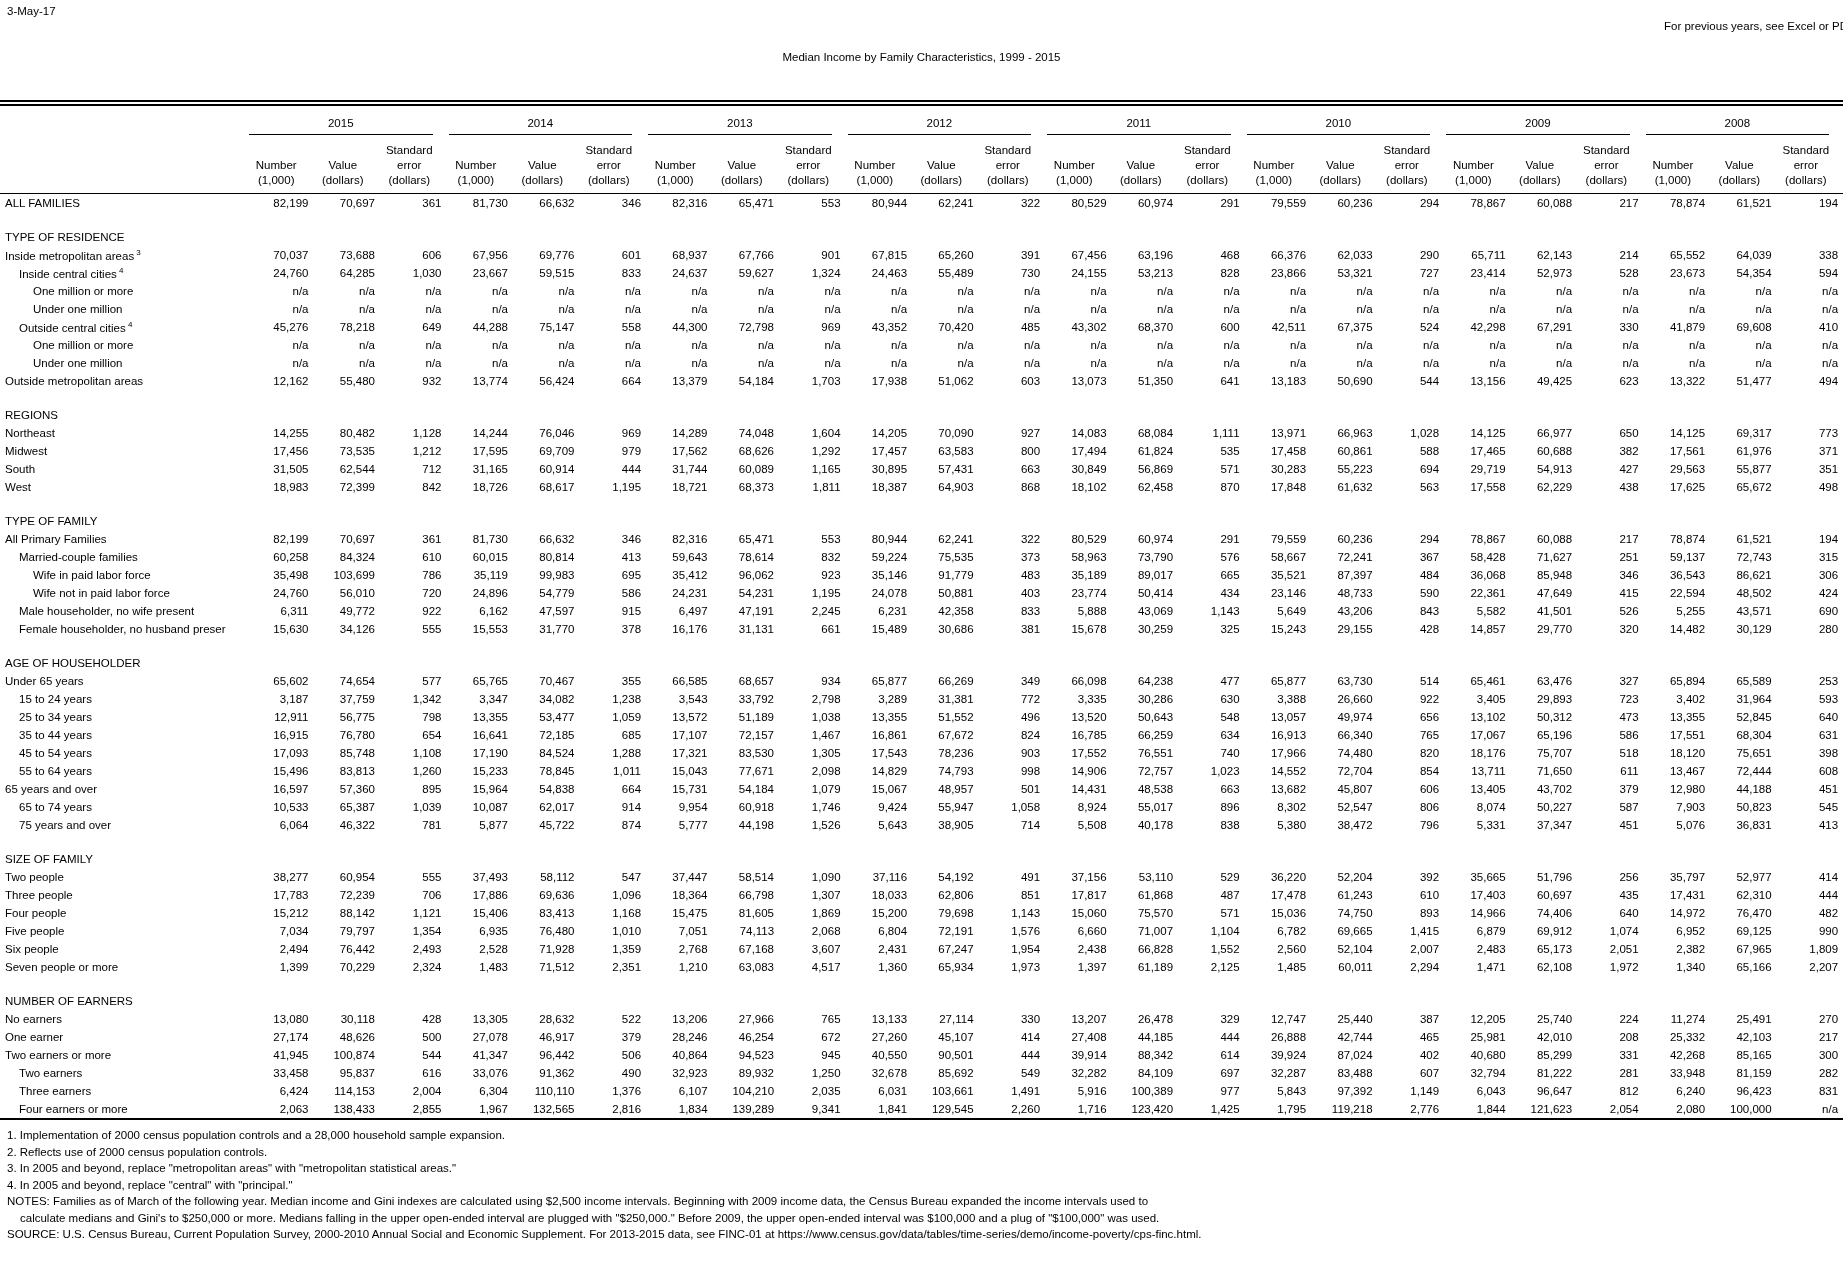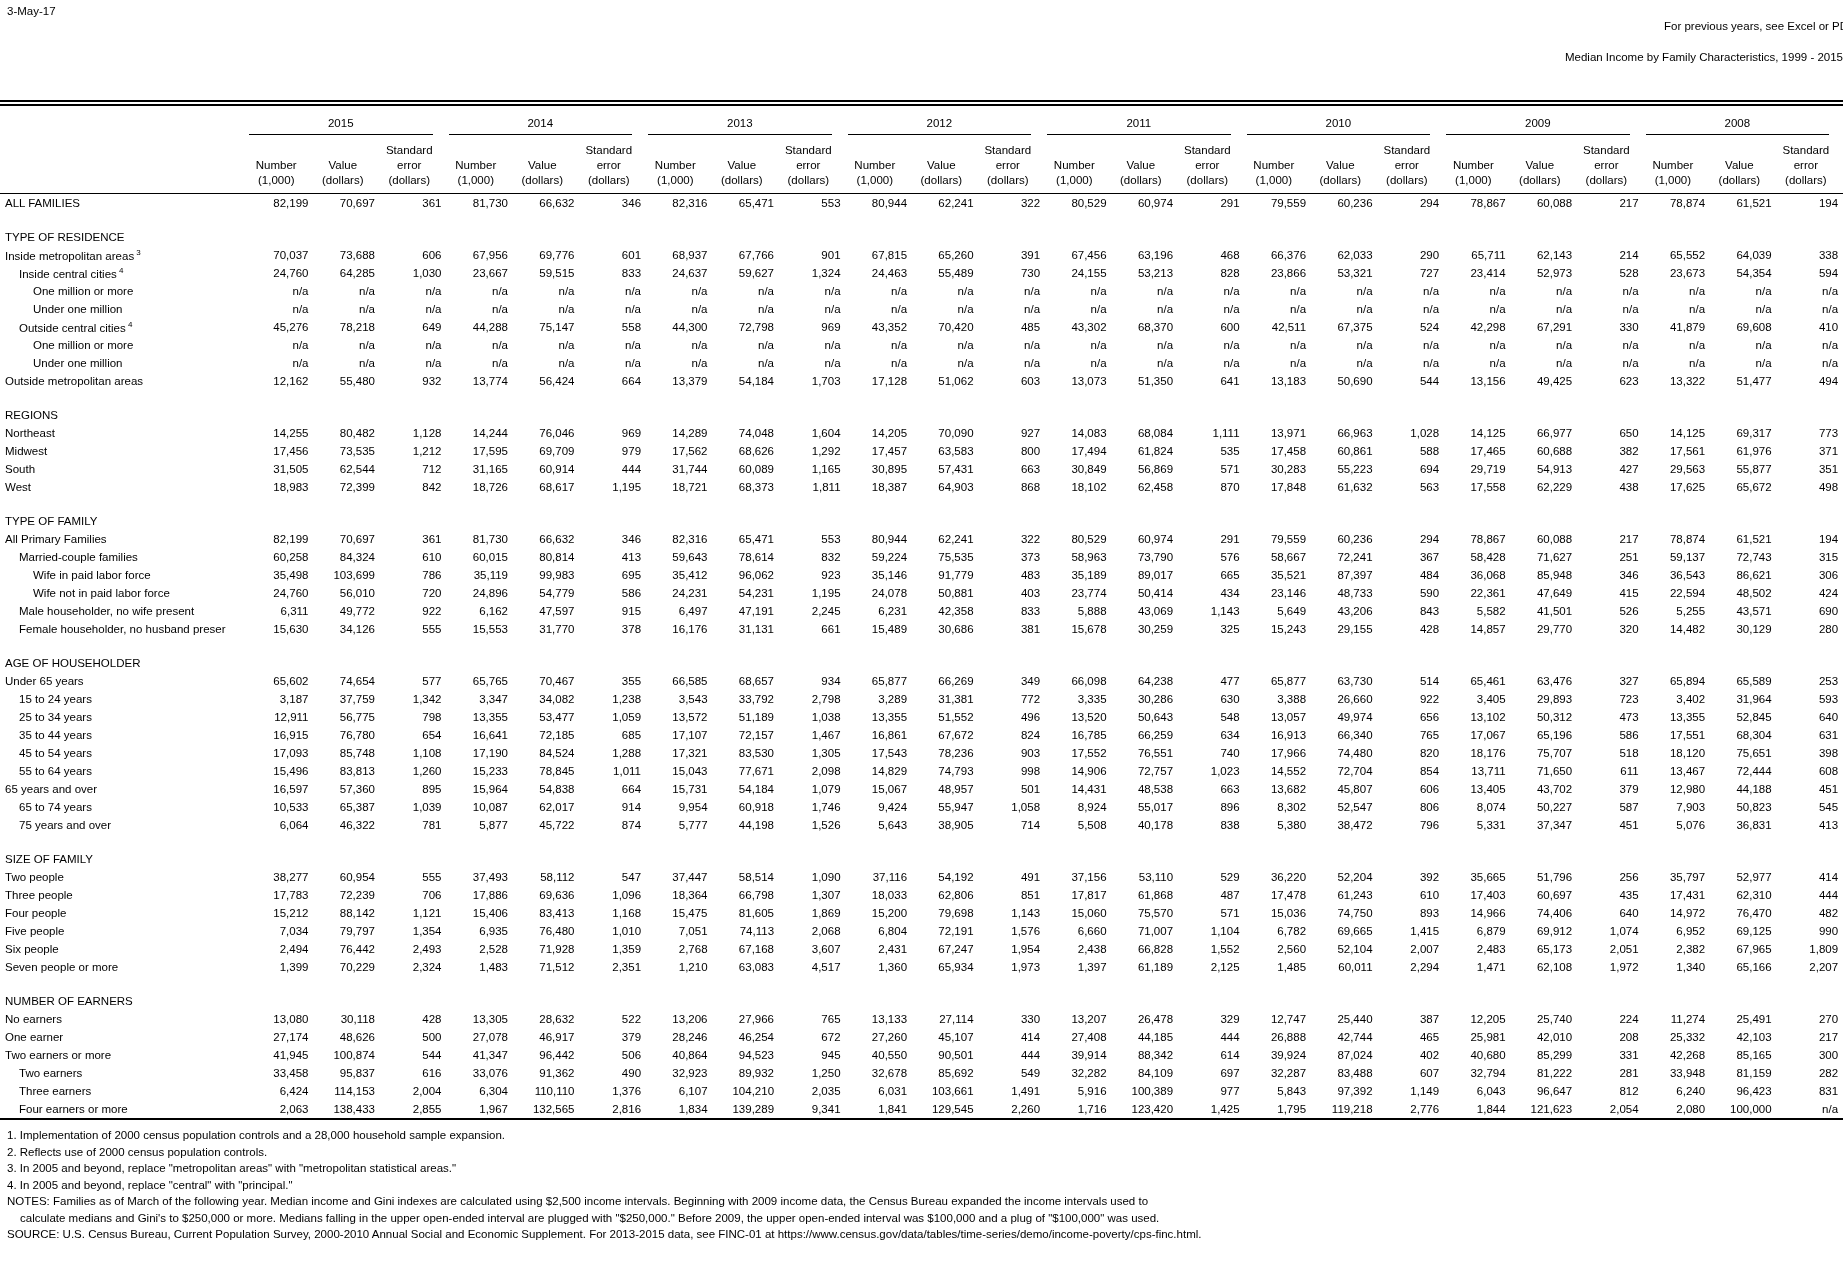--- a/index.html
+++ b/index.html
@@ -6,21 +6,21 @@
   body {
     width: 1843px; height: 1277px;
     font-family: "Liberation Sans", sans-serif;
     color: #000; font-size: 11.5px;
     overflow: hidden;
   }
   .page { position: relative; width: 1843px; height: 1277px; }
   .header { position: relative; height: 100px; }
   .date { position: absolute; top: 5px; left: 7px; }
   .center-note { position: absolute; top: 20px; left: 0; width: 100%; text-align: right; margin-left: 30px; }
-  .title { position: absolute; top: 51px; left: 0; width: 100%; text-align: right; }
+  .title { position: absolute; top: 51px; left: 0; width: 100%; text-align: center; }
 
   table.grid { border-collapse: collapse; table-layout: fixed; width: 1843px; border-bottom: 2px solid #000; }
   col.c-label { width: 247px; }
   col.c-num { width: 66.5px; }
 
   tr.years th { border-top: 6px double #000; font-weight: normal; padding: 0; vertical-align: top; }
   tr.years th .ytxt {
     margin: 4px 14px 0 2px; padding: 7px 0 5px;
     border-bottom: 1.5px solid #000; text-align: center;
   }
@@ -467,21 +467,21 @@
           <td class="lbl indent0">Outside metropolitan areas</td>
           <td class="num">12,162</td>
           <td class="num">55,480</td>
           <td class="num">932</td>
           <td class="num">13,774</td>
           <td class="num">56,424</td>
           <td class="num">664</td>
           <td class="num">13,379</td>
           <td class="num">54,184</td>
           <td class="num">1,703</td>
-          <td class="num">17,128</td>
+          <td class="num">17,938</td>
           <td class="num">51,062</td>
           <td class="num">603</td>
           <td class="num">13,073</td>
           <td class="num">51,350</td>
           <td class="num">641</td>
           <td class="num">13,183</td>
           <td class="num">50,690</td>
           <td class="num">544</td>
           <td class="num">13,156</td>
           <td class="num">49,425</td>

